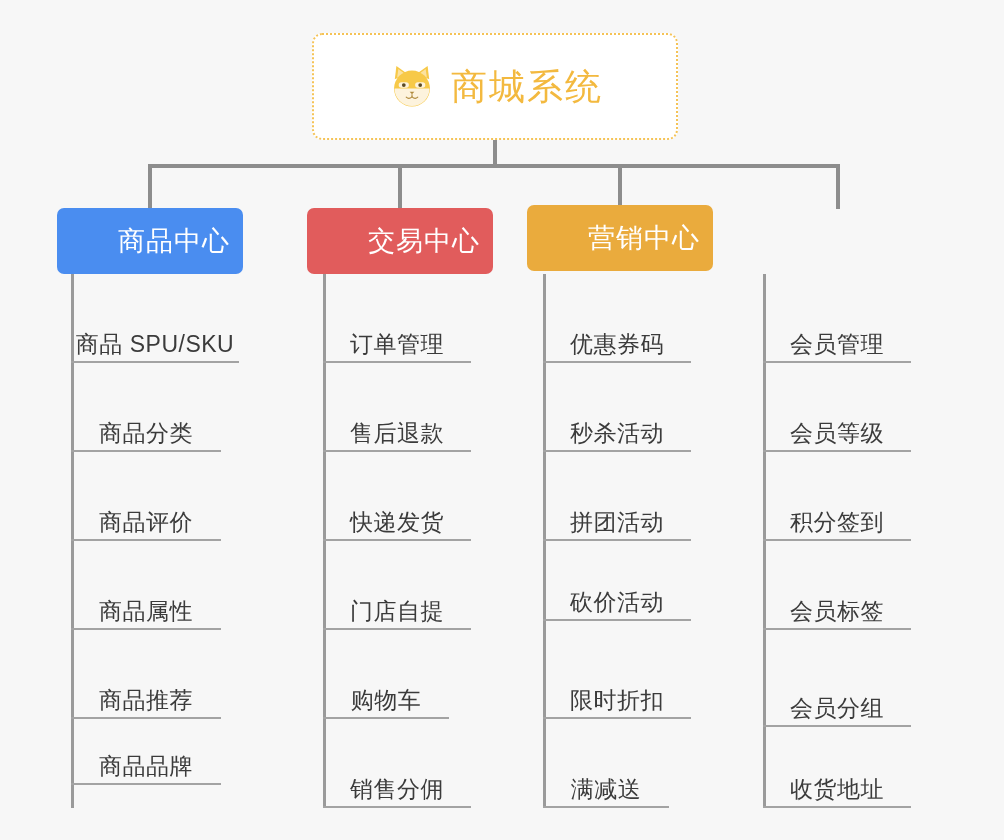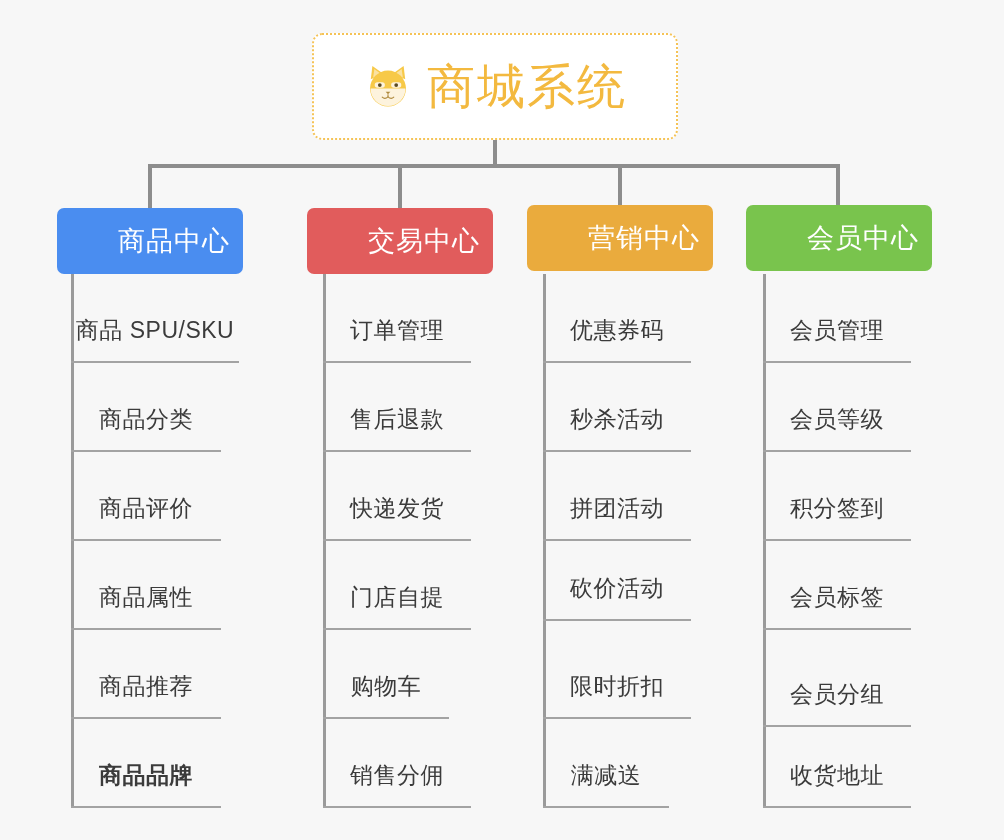--- a/index.html
+++ b/index.html
@@ -38,21 +38,21 @@
     gap: 14px;
   }
   .root-icon {
     width: 50px;
     height: 50px;
     flex: 0 0 50px;
     position: relative;
     display: block;
   }
   .root-title {
-    font-size: 48px;
+    font-size: 36px;
     color: #f3b93f;
     letter-spacing: 2px;
     line-height: 1;
     white-space: nowrap;
   }
 
   
   .conn {
     position: absolute;
     background: #8d8d8d;
@@ -90,21 +90,21 @@
   }
   .leaf {
     position: absolute;
     left: 0;
     height: 89px;
     box-sizing: border-box;
     display: flex;
     align-items: flex-end;
     justify-content: center;
     border-bottom: 2px solid #a3a3a3;
-    padding-bottom: 18px;
+    padding-bottom: 4px;
   }
   .leaf-label {
     font-size: 23px;
     color: #3b3b3b;
     line-height: 1.1;
     white-space: nowrap;
     letter-spacing: 0.5px;
   }
 </style>
 </head>
@@ -151,42 +151,39 @@
 
   <div class="cat-header" style="left:57px; top:208px; width:186px; background:#4a8df0;">
     <span>商品中心</span>
   </div>
   <div class="cat-header" style="left:527px; top:205px; width:186px; background:#eaab3d;">
     <span>营销中心</span>
   </div>
   <div class="cat-header" style="left:307px; top:208px; width:186px; background:#e15c5c;">
     <span>交易中心</span>
   </div>
-  <div class="cat-header" style="left:746px; top:205px; width:186px; background:#79c44d;">
-    <span>会员中心</span>
-  </div>
 
   <div class="branch" style="left:71px;">
     <div class="spine" style="height:534px;"></div>
     <div class="leaf" style="top:0px;   width:168px;">
         <span class="leaf-label">商品 SPU/SKU</span>
       </div>
     <div class="leaf" style="top:89px;  width:150px;">
         <span class="leaf-label">商品分类</span>
       </div>
     <div class="leaf" style="top:178px; width:150px;">
         <span class="leaf-label">商品评价</span>
       </div>
     <div class="leaf" style="top:267px; width:150px;">
         <span class="leaf-label">商品属性</span>
       </div>
     <div class="leaf" style="top:356px; width:150px;">
         <span class="leaf-label">商品推荐</span>
       </div>
-    <div class="leaf" style="top:445px; width:150px;font-weight:bold;">
+    <div class="leaf" style="top:422px; width:150px;">
         <span class="leaf-label">商品品牌</span>
       </div>
   </div>
 
   <div class="branch" style="left:323px;">
     <div class="spine" style="height:534px;"></div>
     <div class="leaf" style="top:0px;   width:148px;align-items:flex-end;">
         <span class="leaf-label">订单管理</span>
       </div>
     <div class="leaf" style="top:89px;  width:148px;">

